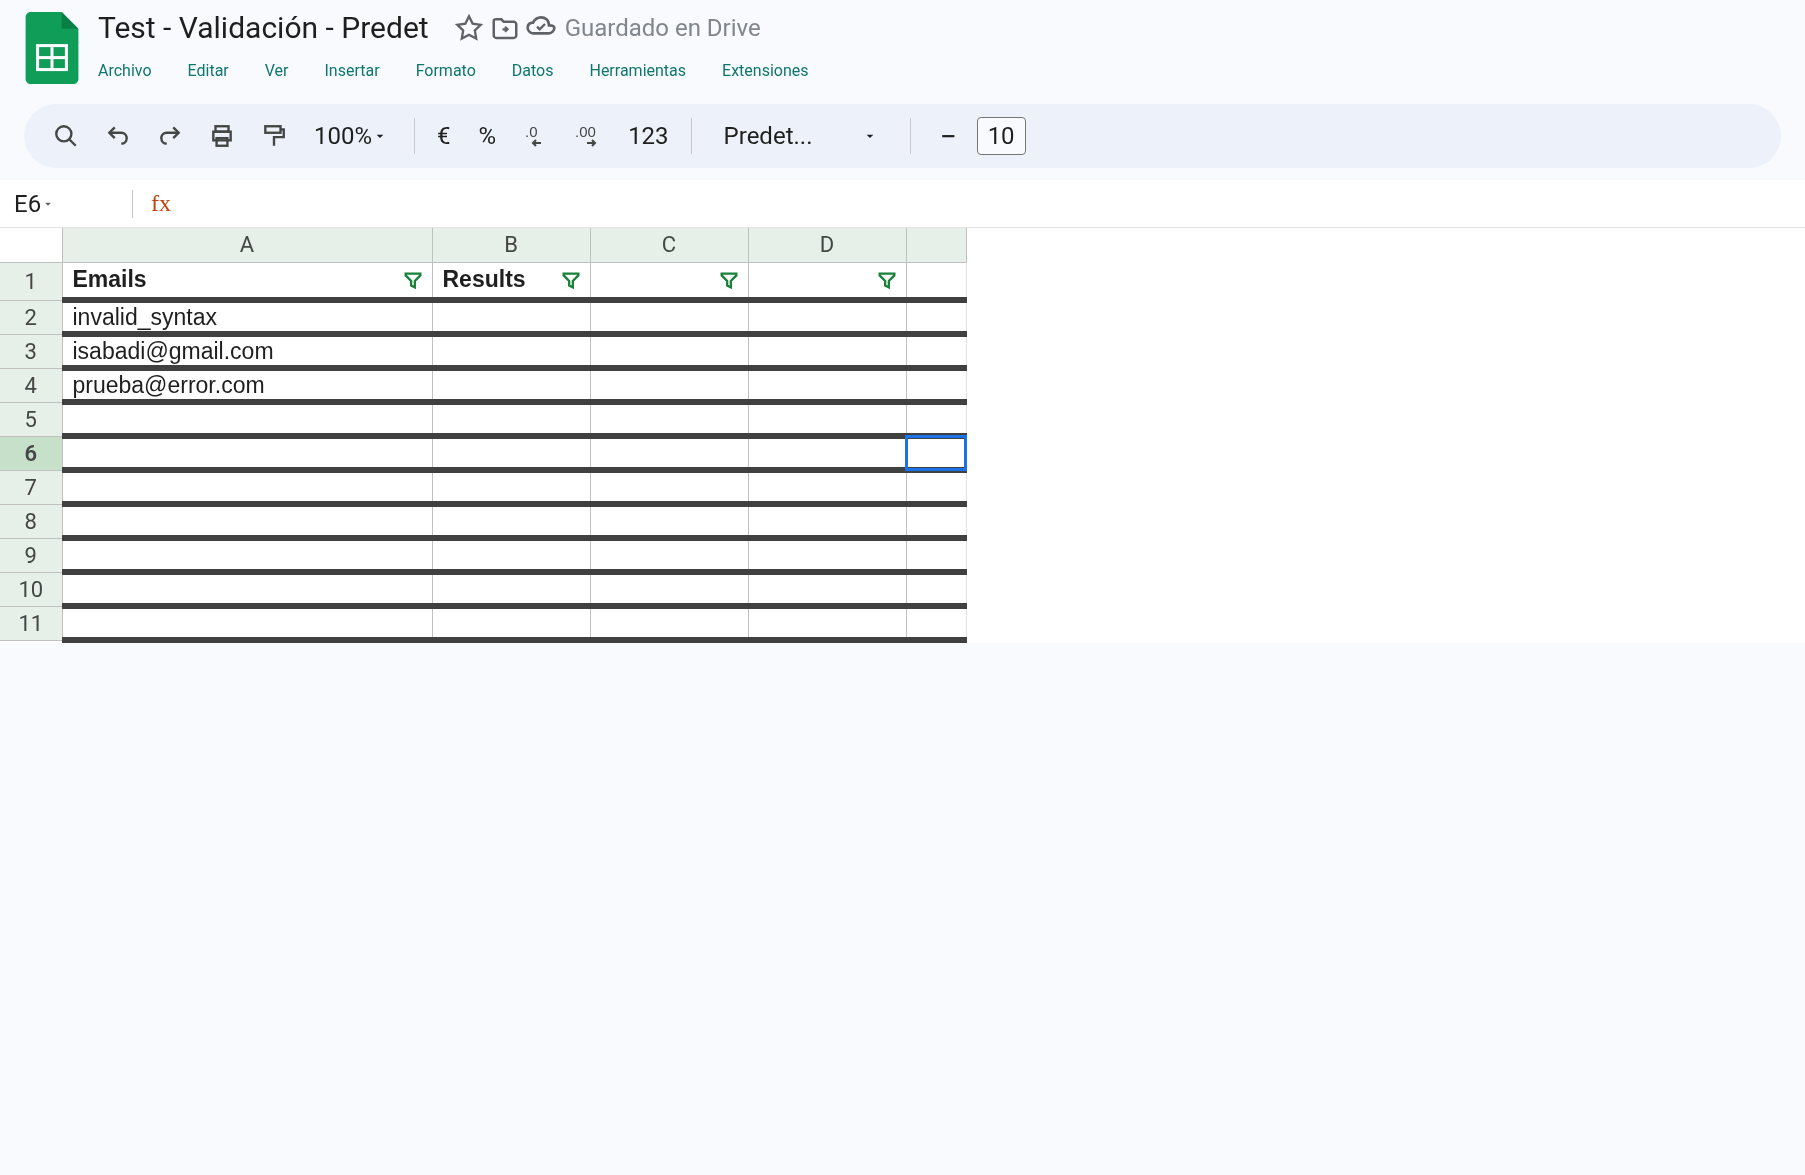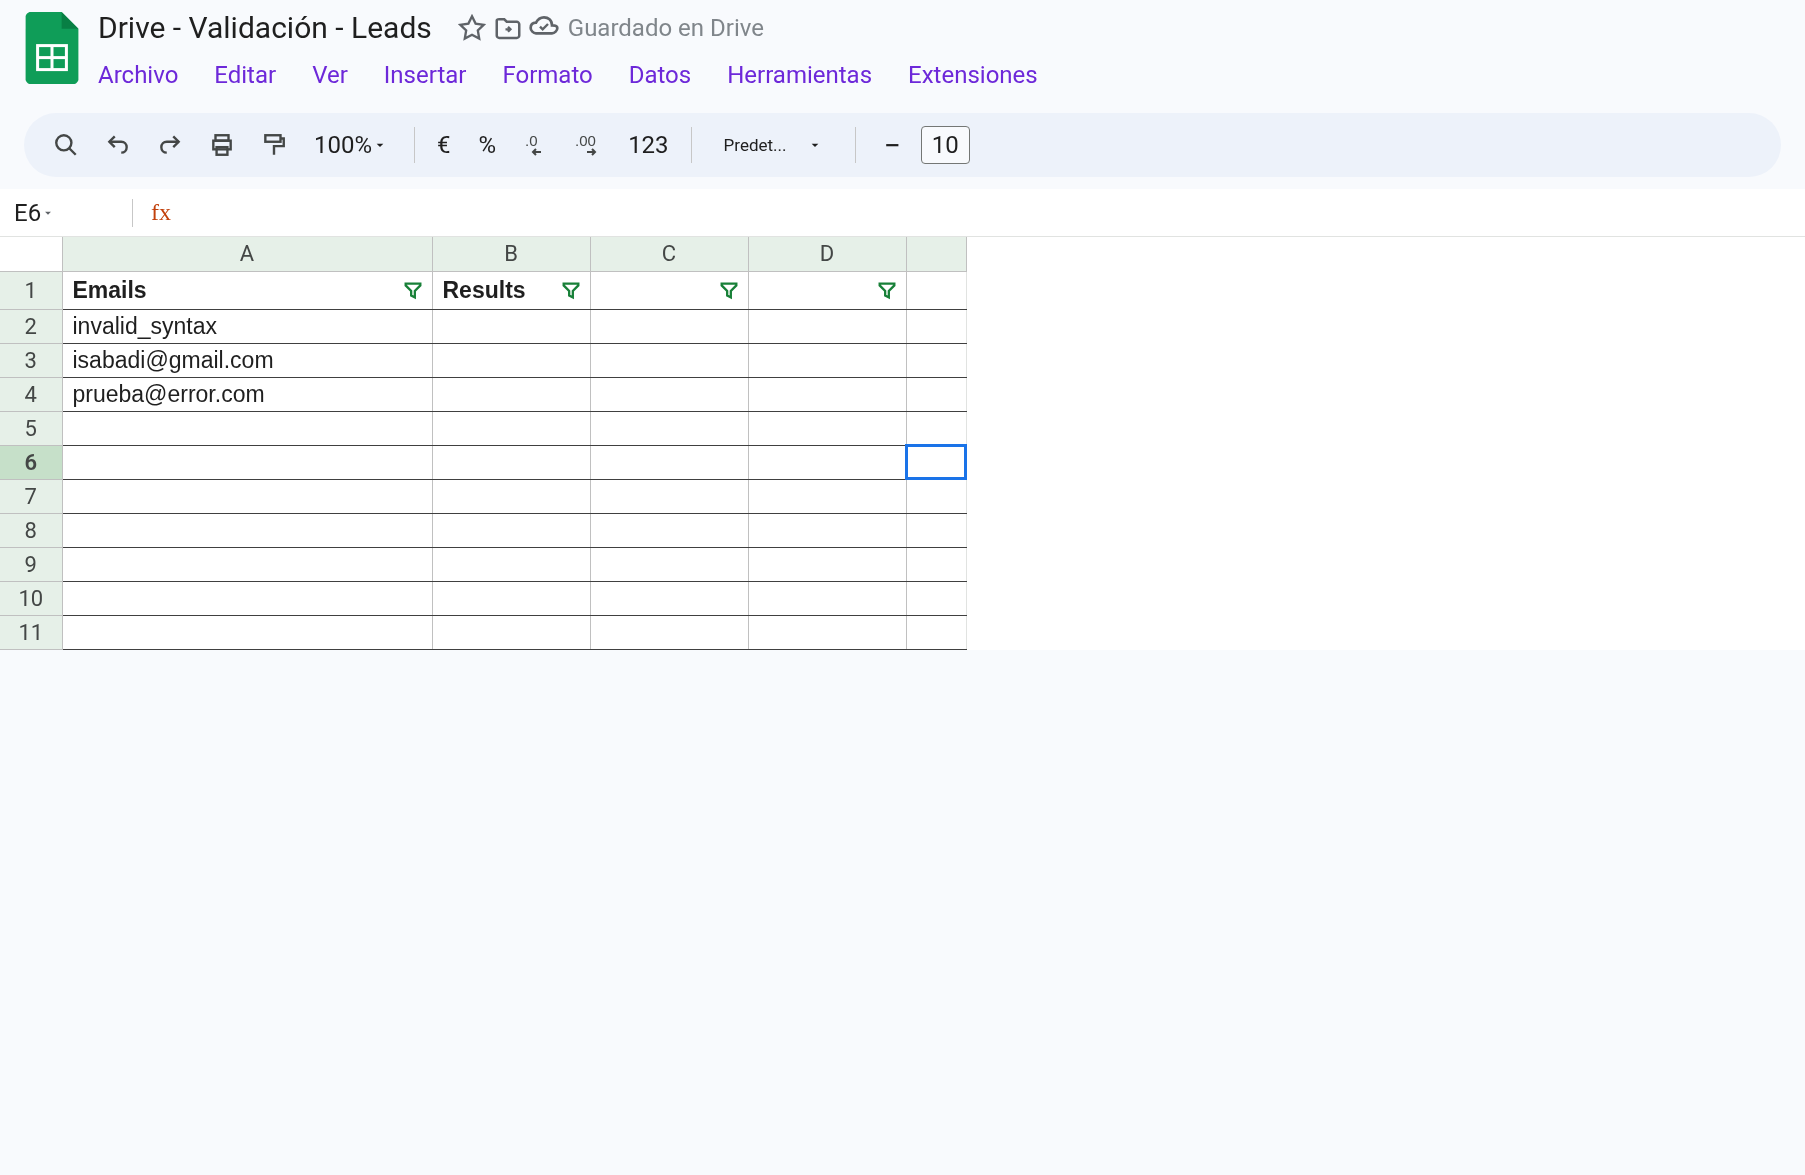--- a/index.html
+++ b/index.html
@@ -59,22 +59,22 @@
       font-size: 24px;
       color: #80868b;
       margin-left: 4px;
     }
     .menu-bar {
       display: flex;
       gap: 0;
       margin-top: 6px;
     }
     .menu-item {
-      font-size: 24px;
-      color: #6d28d9;
+      font-size: 16px;
+      color: #0f766e;
       padding: 8px 18px;
       border-radius: 4px;
       cursor: pointer;
     }
     .menu-item:first-child {
       padding-left: 6px;
     }
     .toolbar {
       margin: 16px 24px 0 24px;
       background: #edf2fa;
@@ -105,22 +105,22 @@
       display: flex;
       align-items: center;
       font-size: 24px;
       color: #1f1f1f;
       padding: 0 10px;
       cursor: pointer;
     }
     .font-control {
       display: flex;
       align-items: center;
-      gap: 20px;
-      font-size: 17px;
+      gap: 50px;
+      font-size: 24px;
       color: #1f1f1f;
       padding: 0 16px;
       cursor: pointer;
     }
     .font-size-box {
       border: 1.5px solid #747775;
       border-radius: 4px;
       padding: 4px 10px;
       font-size: 24px;
       min-width: 40px;
@@ -208,21 +208,21 @@
       border-right: 1px solid #c0c0c0;
       border-bottom: 1px solid #c0c0c0;
       width: 62px;
     }
     .row-header.active {
       background: #c6e0c9;
       font-weight: 600;
     }
     .data-cell {
       border-right: 1px solid #e1e3e1;
-      border-bottom: 1px solid #404040;
+      border-bottom: 6px solid #404040;
       padding: 0 10px;
       font-size: 23px;
       font-family: Arial, sans-serif;
       height: 34px;
       position: relative;
       vertical-align: middle;
     }
     .data-cell.header-cell {
       font-weight: 700;
     }
@@ -254,21 +254,21 @@
     <svg viewBox="0 0 44 60" width="56" height="72">
       <path d="M4 0 L30 0 L44 14 L44 56 C44 58 42 60 40 60 L4 60 C2 60 0 58 0 56 L0 4 C0 2 2 0 4 0 Z" fill="#0f9d58"></path>
       <path d="M30 0 L44 14 L30 14 Z" fill="#087f44"></path>
       <rect x="10" y="28" width="24" height="20" fill="none" stroke="#fff" stroke-width="2.5"></rect>
       <line x1="10" y1="38" x2="34" y2="38" stroke="#fff" stroke-width="2.5"></line>
       <line x1="22" y1="28" x2="22" y2="48" stroke="#fff" stroke-width="2.5"></line>
     </svg>
   </div>
   <div class="header-content">
     <div class="title-row">
-      <div class="doc-title">Drive - Validación - Leads</div>
+      <div class="doc-title">Test - Validación - Predet</div>
       <div class="title-icons">
         <div class="title-icon">
           <svg width="28" height="28" viewBox="0 0 24 24" fill="none" stroke="currentColor" stroke-width="2">
             <polygon points="12 2 15.09 8.26 22 9.27 17 14.14 18.18 21.02 12 17.77 5.82 21.02 7 14.14 2 9.27 8.91 8.26 12 2"></polygon>
           </svg>
         </div>
         <div class="title-icon">
           <svg width="30" height="30" viewBox="0 0 24 24" fill="none" stroke="currentColor" stroke-width="2">
             <path d="M3 6 L3 18 C3 19 4 20 5 20 L19 20 C20 20 21 19 21 18 L21 9 C21 8 20 7 19 7 L11 7 L9 5 L5 5 C4 5 3 5 3 6 Z"></path>
             <path d="M10 13 L14 13 M12 11 L14 13 L12 15" stroke-width="1.8"></path>

